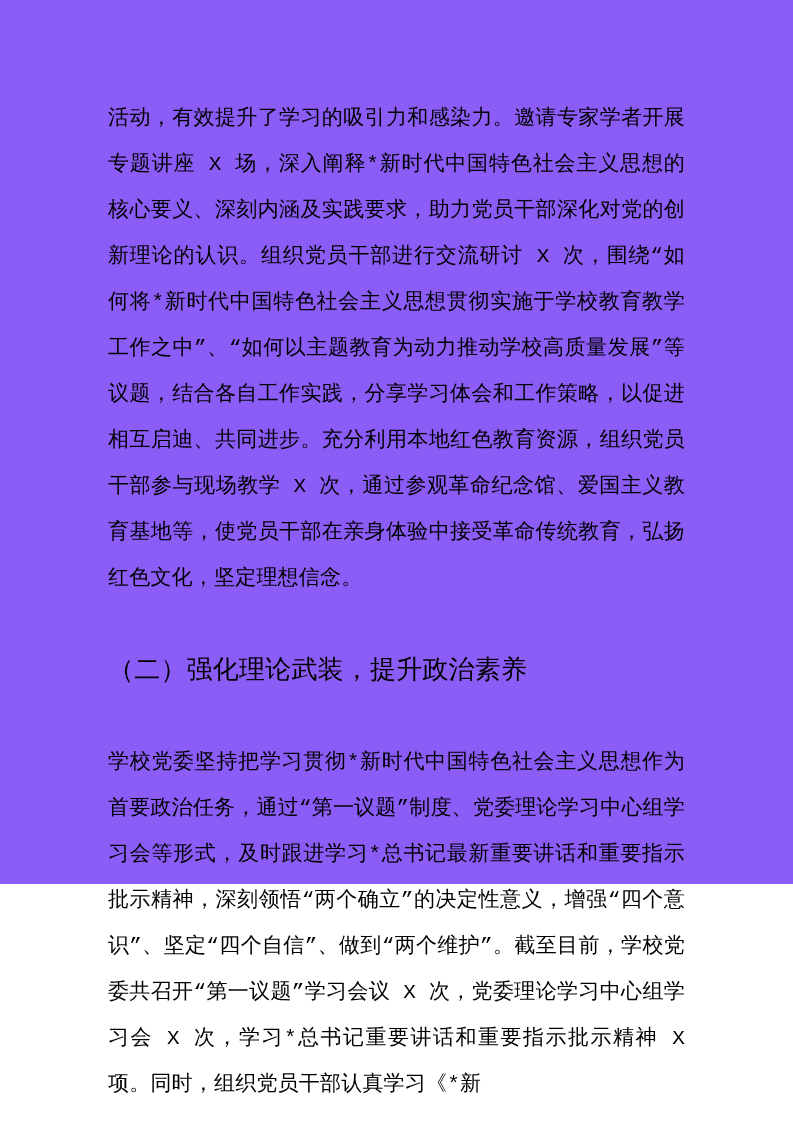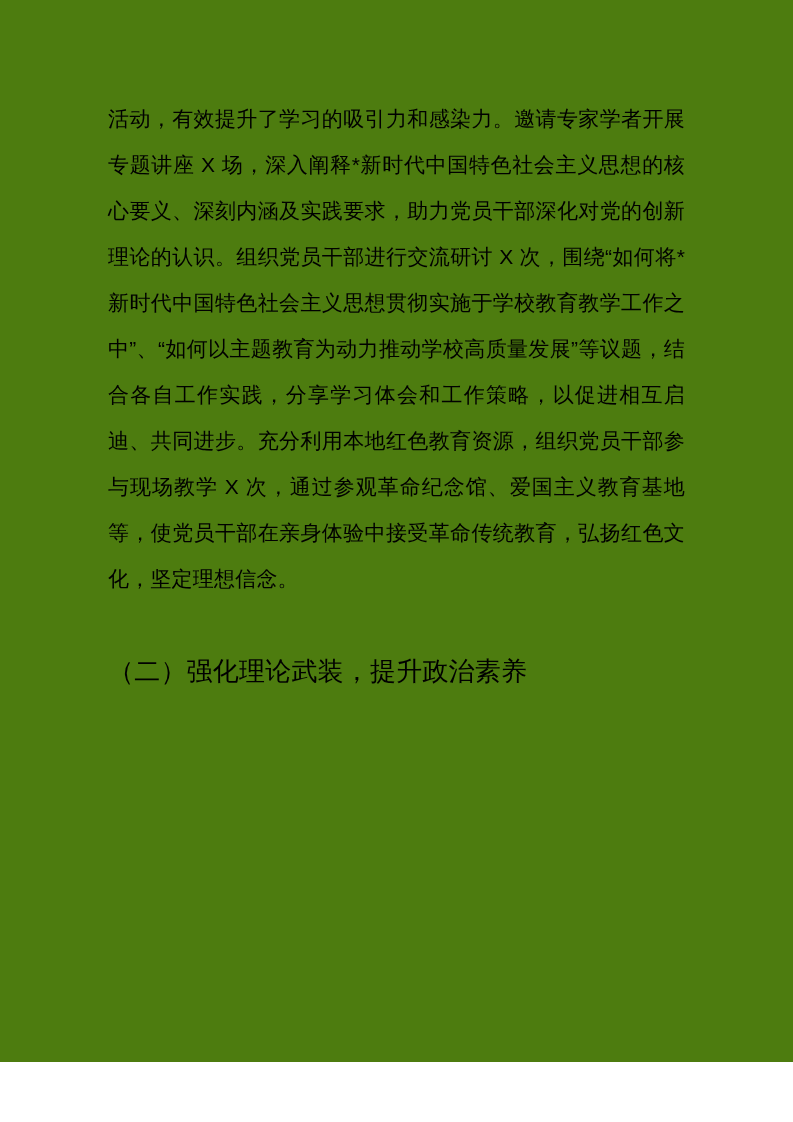--- a/index.html
+++ b/index.html
@@ -10,24 +10,25 @@
   body {
     width: 793px;
     height: 1122px;
     font-family: "Liberation Sans", "DejaVu Sans", sans-serif;
     color: #000000;
     overflow: hidden;
   }
   .page {
     position: relative;
     width: 793px;
-    height: 1062px;
+    height: 884px;
     box-sizing: border-box;
     padding: 96px 108px 60px 108px;
-    background: #4d7c0f;
+    background: #8b5cf6;
+    font-family: Liberation Mono, monospace;
   }
   .doc-body {
     font-size: 21px;
     line-height: 46px;
     text-align: justify;
     text-justify: inter-ideograph;
     letter-spacing: 0.2px;
   }
   p.para {
     margin: 0;
@@ -51,15 +52,16 @@
   <div class="doc-body">
 
     <p class="para">活动，有效提升了学习的吸引力和感染力。邀请专家学者开展专题讲座 X 场，深入阐释*新时代中国特色社会主义思想的核心要义、深刻内涵及实践要求，助力党员干部深化对党的创新理论的认识。组织党员干部进行交流研讨 X 次，围绕“如何将*新时代中国特色社会主义思想贯彻实施于学校教育教学工作之中”、“如何以主题教育为动力推动学校高质量发展”等议题，结合各自工作实践，分享学习体会和工作策略，以促进相互启迪、共同进步。充分利用本地红色教育资源，组织党员干部参与现场教学 X 次，通过参观革命纪念馆、爱国主义教育基地等，使党员干部在亲身体验中接受革命传统教育，弘扬红色文化，坚定理想信念。</p>
 
     <div class="spacer"></div>
 
     <h2 class="heading">（二）强化理论武装，提升政治素养</h2>
 
     <div class="spacer"></div>
 
+    <p class="para">学校党委坚持把学习贯彻*新时代中国特色社会主义思想作为首要政治任务，通过“第一议题”制度、党委理论学习中心组学习会等形式，及时跟进学习*总书记最新重要讲话和重要指示批示精神，深刻领悟“两个确立”的决定性意义，增强“四个意识”、坚定“四个自信”、做到“两个维护”。截至目前，学校党委共召开“第一议题”学习会议 X 次，党委理论学习中心组学习会 X 次，学习*总书记重要讲话和重要指示批示精神 X 项。同时，组织党员干部认真学习《*新</p>
 
   </div>
 </div>
 
 </body></html>

